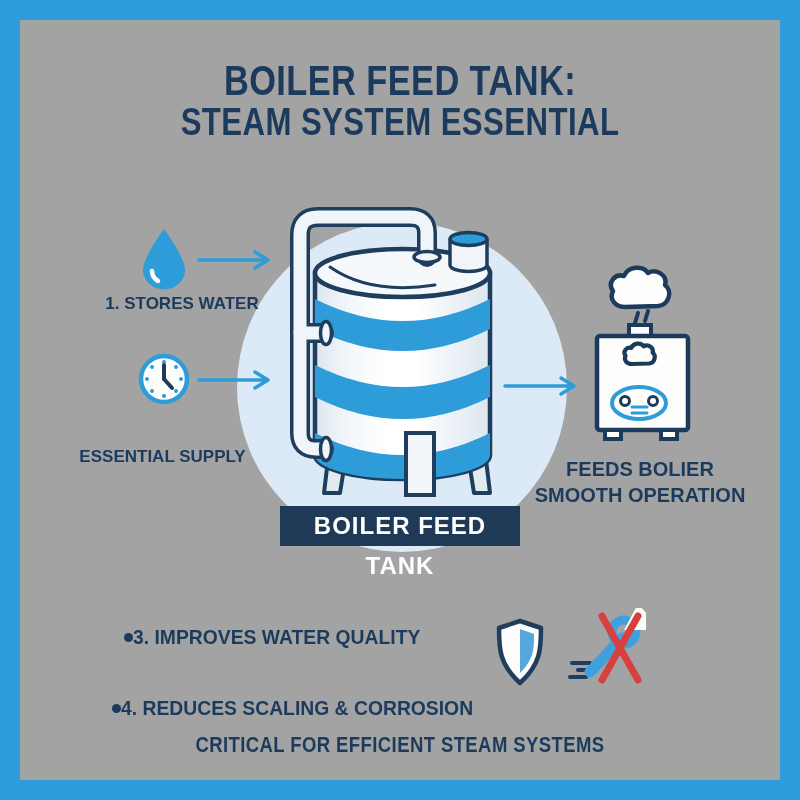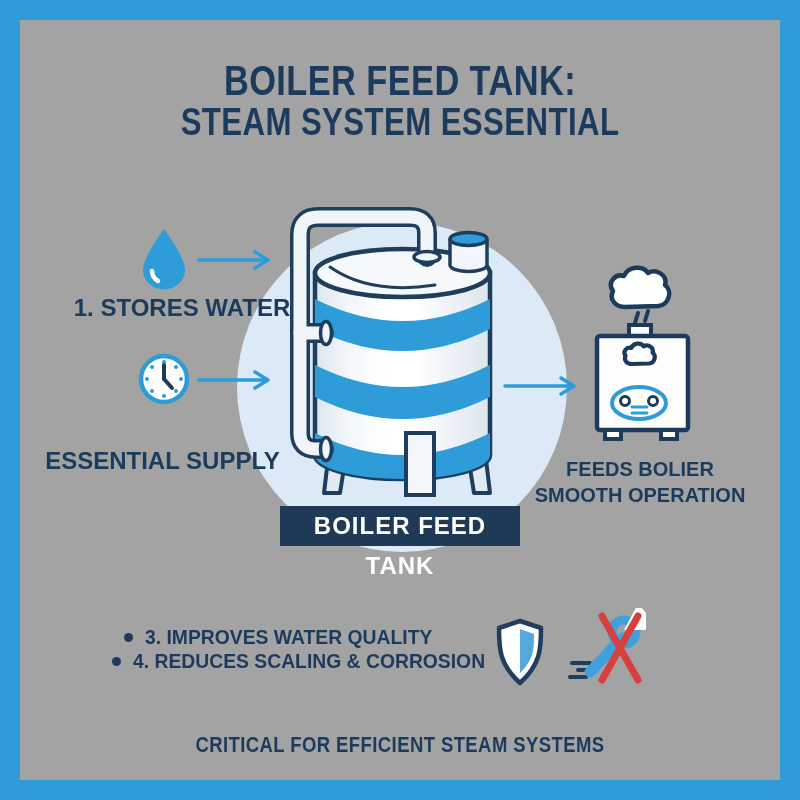--- a/index.html
+++ b/index.html
@@ -4,27 +4,27 @@
 <style>
   html,body{margin:0;padding:0;background:#ffffff;}
   .page{position:relative;width:800px;height:800px;background:#a3a3a3;
         font-family:"Liberation Sans",sans-serif;overflow:hidden;box-sizing:border-box;
         border:20px solid #2D9CD8;}
   .abs{position:absolute;}
   .title-line{left:0;width:760px;text-align:center;font-weight:bold;color:#1C3B5C;
               transform:scaleX(0.80);transform-origin:center;white-space:nowrap;}
   .title-1{top:36px;font-size:43px;letter-spacing:0.5px;}
   .title-2{top:80px;font-size:39px;letter-spacing:0.5px;}
-  .feat-label{font-weight:bold;font-size:24px;color:#1C3B5C;text-align:center;white-space:nowrap;}
+  .feat-label{font-weight:bold;font-size:17px;color:#1C3B5C;text-align:center;white-space:nowrap;}
   .halo{left:217px;top:202px;width:330px;height:330px;border-radius:50%;background:#DBEAF6;}
   .tank-label{left:260px;top:486px;width:240px;height:40px;background:#1E3A56;
               color:#FFFFFF;font-weight:bold;font-size:24px;text-align:center;
               line-height:40px;letter-spacing:1px;}
   .boiler-cap{font-weight:bold;font-size:20px;color:#1C3B5C;text-align:center;white-space:nowrap;}
-  .bullet-row{display:flex;align-items:center;gap:12px;}
+  .bullet-row{display:flex;align-items:center;}
   .bullet-dot{width:9px;height:9px;border-radius:50%;background:#1C3B5C;flex:0 0 auto;}
   .bullet-text{font-weight:bold;font-size:21px;color:#1C3B5C;white-space:nowrap;
                transform:scaleX(0.92);transform-origin:left center;}
   .footer-text{left:0;top:712px;width:760px;text-align:center;font-weight:bold;
                font-size:22px;color:#1C3B5C;transform:scaleX(0.84);transform-origin:center;
                white-space:nowrap;letter-spacing:0.5px;}
 </style>
 </head>
 <body>
 
@@ -132,21 +132,21 @@
     <rect x="76" y="175" width="16" height="9" fill="#FDFDFC" stroke="#1C3B5C" stroke-width="4"></rect>
   </svg>
 
   <div class="abs boiler-cap" style="left:514px;top:464px;width:212px;">SMOOTH OPERATION</div>
   <div class="abs boiler-cap" style="left:520px;top:438px;width:200px;">FEEDS BOLIER</div>
 
   <div class="abs bullet-row" style="left:104px;top:605px;">
     <span class="bullet-dot"></span>
     <span class="bullet-text">3. IMPROVES WATER QUALITY</span>
   </div>
-  <div class="abs bullet-row" style="left:92px;top:629px;">
+  <div class="abs bullet-row" style="left:92px;top:676px;">
     <span class="bullet-dot"></span>
     <span class="bullet-text">4. REDUCES SCALING &amp; CORROSION</span>
   </div>
 
   <svg class="abs" style="left:474px;top:598px;" width="52" height="68" viewBox="0 0 52 68">
     <path d="M26,3 L47,10 C47,30 47,46 26,65 C5,46 5,30 5,10 Z" fill="#FDFDFC" stroke="#1F3D5C" stroke-width="4.5" stroke-linejoin="round"></path>
     <path d="M26,11 L40,16 C40,31 40,41 26,55 Z" fill="#56A8DC"></path>
   </svg>
 
   <svg class="abs" style="left:546px;top:588px;" width="80" height="82" viewBox="0 0 80 82">

